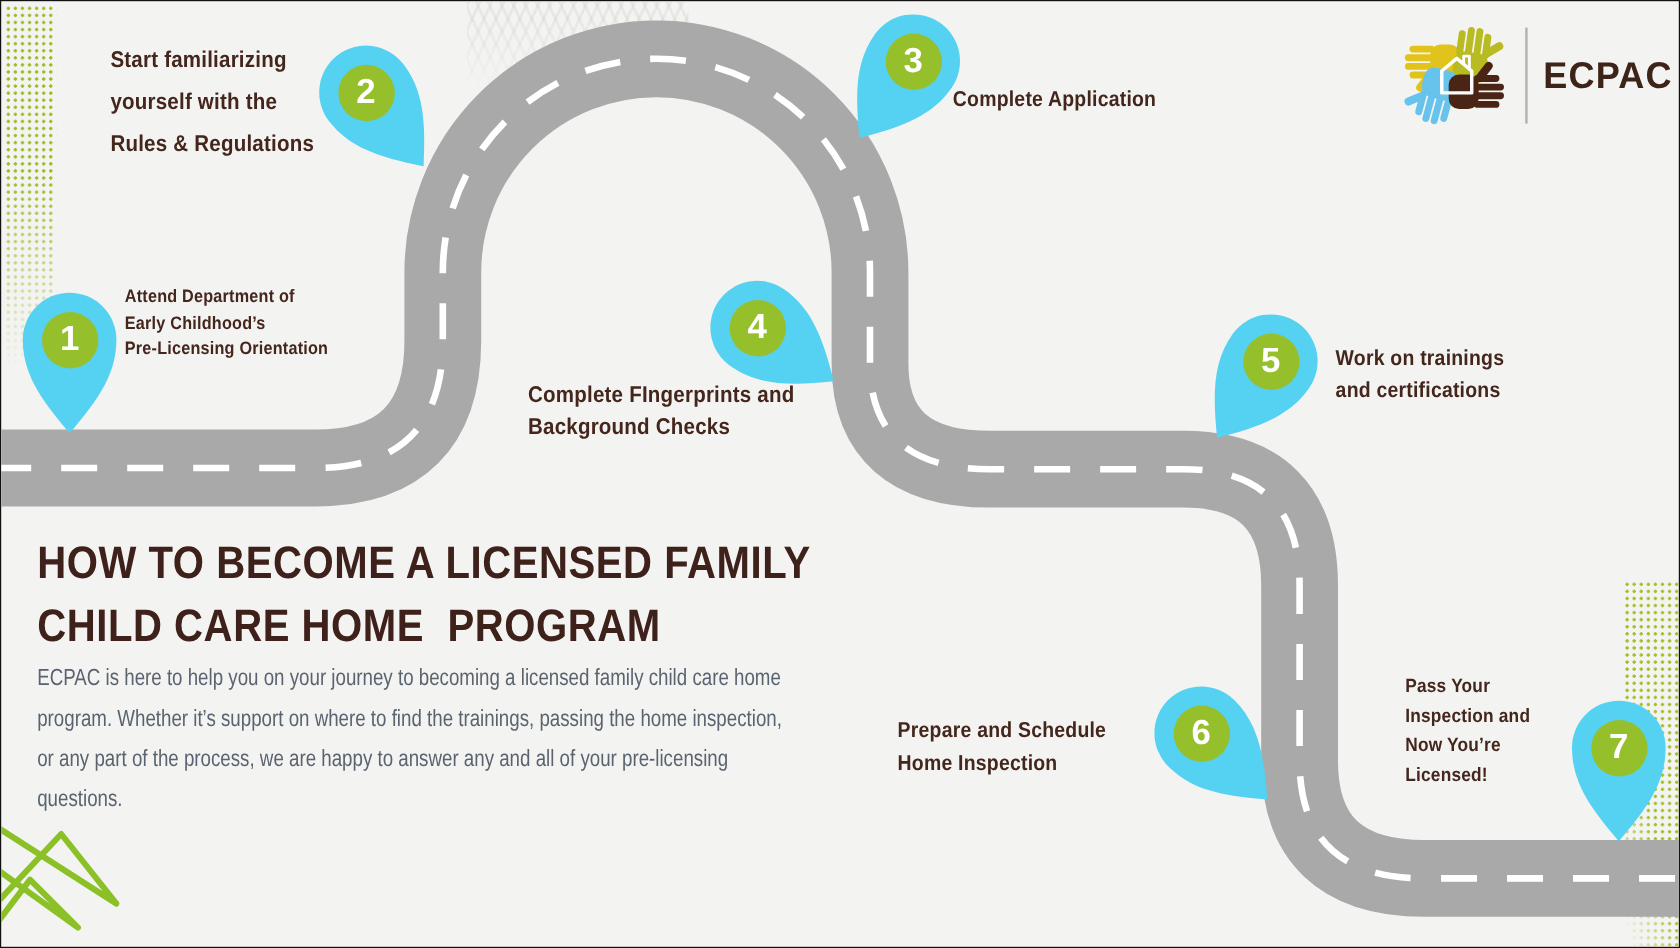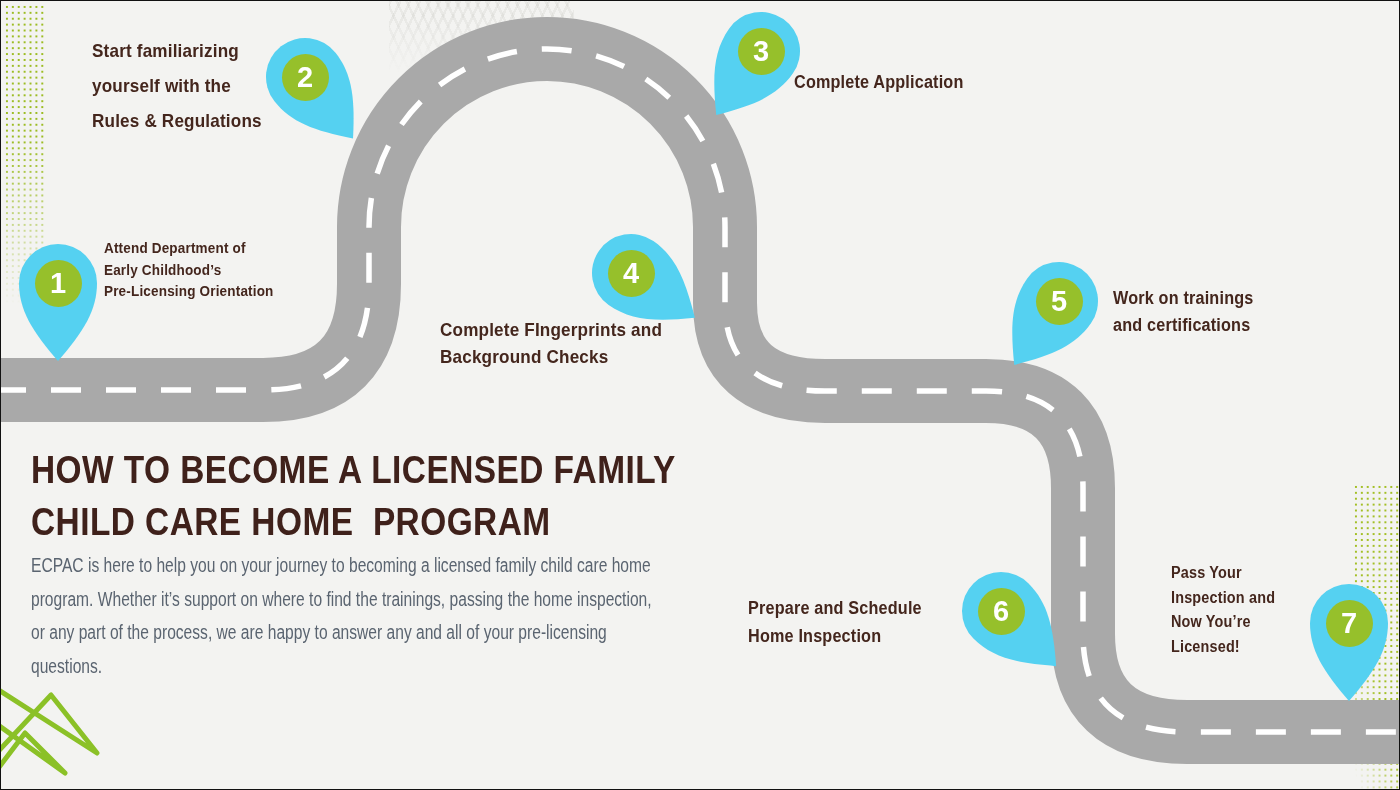--- a/index.html
+++ b/index.html
@@ -181,14 +181,38 @@
 Inspection and
 Now You’re
 Licensed!</div>
 
   <h1 class="title" style="margin:0">
     <span class="title-line">HOW TO BECOME A LICENSED FAMILY</span>
     <span class="title-line">CHILD CARE HOME  PROGRAM</span>
   </h1>
   <p class="intro" style="margin:0">ECPAC is here to help you on your journey to becoming a licensed family child care home program. Whether it’s support on where to find the trainings, passing the home inspection, or any part of the process, we are happy to answer any and all of your pre-licensing questions.</p>
 
+  <div class="logo">
+    <svg width="100" height="96" viewBox="0 0 100 100">
+      <defs>
+        <g id="hand">
+          <rect x="-15" y="-4" width="30" height="26" rx="9"></rect>
+          <rect x="-14" y="-22" width="6" height="22" rx="3"></rect>
+          <rect x="-6.5" y="-26" width="6" height="26" rx="3"></rect>
+          <rect x="1" y="-26" width="6" height="26" rx="3"></rect>
+          <rect x="8.5" y="-22" width="6" height="22" rx="3"></rect>
+          <rect x="10" y="-8" width="19" height="7" rx="3.5" transform="rotate(-38 12 -4)"></rect>
+        </g>
+      </defs>
+      <use href="#hand" fill="#e2c31c" transform="translate(32,38) rotate(90) scale(1,-1)"></use>
+      <use href="#hand" fill="#b8bb22" transform="translate(64,34) rotate(8)"></use>
+      <use href="#hand" fill="#68c3ec" transform="translate(34,66) rotate(195)"></use>
+      <use href="#hand" fill="#4a2414" transform="translate(66,64) rotate(-90) scale(1,-1)"></use>
+      <g fill="none" stroke="#ffffff" stroke-width="3" stroke-linejoin="round">
+        <path d="M38 65 V46 L51 35 L64 46 V65 Z"></path>
+        <path d="M57 40 V33 H62 V44" stroke-width="2.4"></path>
+      </g>
+    </svg>
+    <div class="logo-divider"></div>
+    <div class="wordmark">ECPAC</div>
+  </div>
 
 </div>
 
 </body></html>

